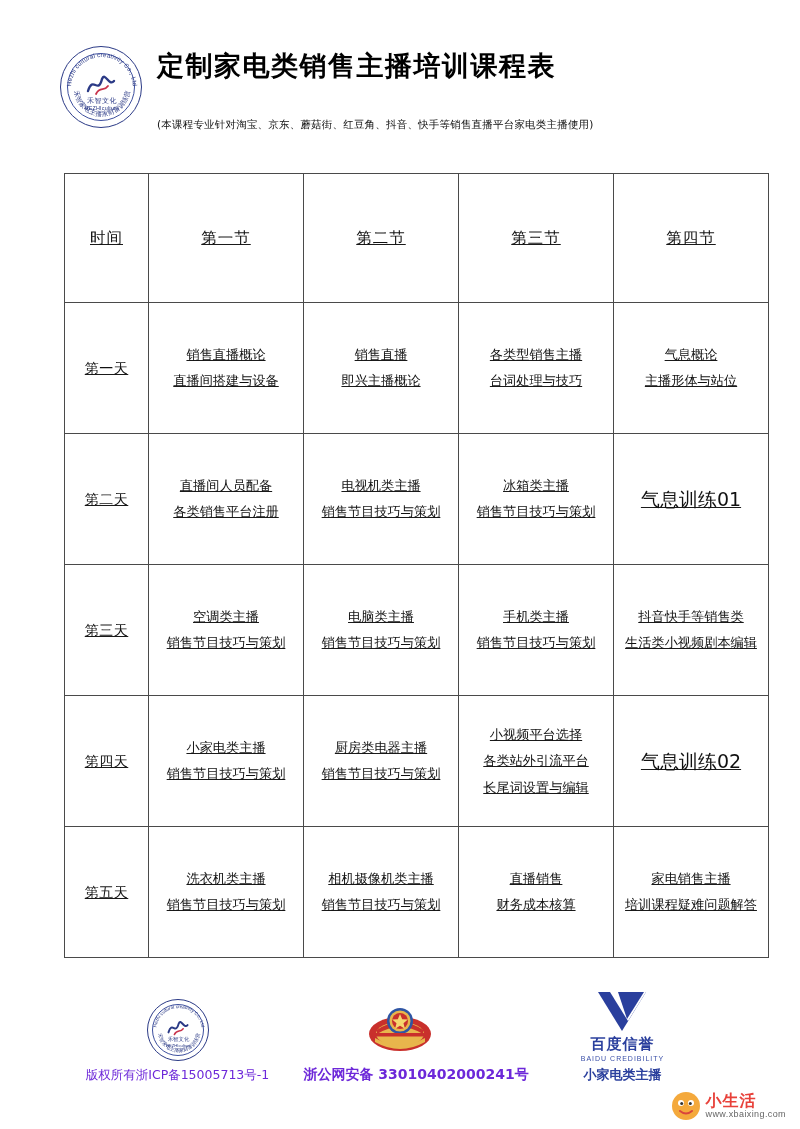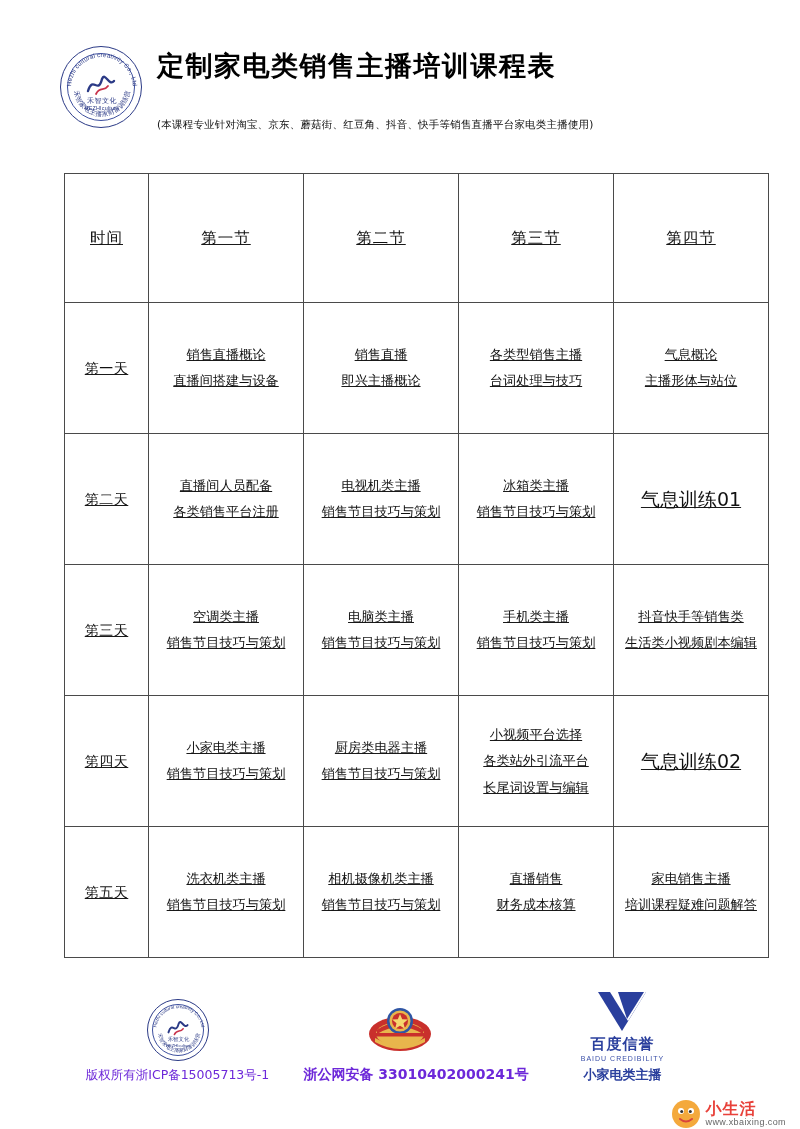--- a/index.html
+++ b/index.html
@@ -272,21 +272,21 @@
     font-weight: bold;
     color: #2a3f9d;
     font-size: 13px;
     margin-top: 4px;
   }
 
   
   .watermark {
     position: absolute;
     right: 14px;
-    bottom: 0;
+    bottom: 8px;
     display: flex;
     align-items: center;
     gap: 5px;
   }
   .wm-icon {
     width: 30px;
     height: 30px;
     position: relative;
   }
   .wm-text {

